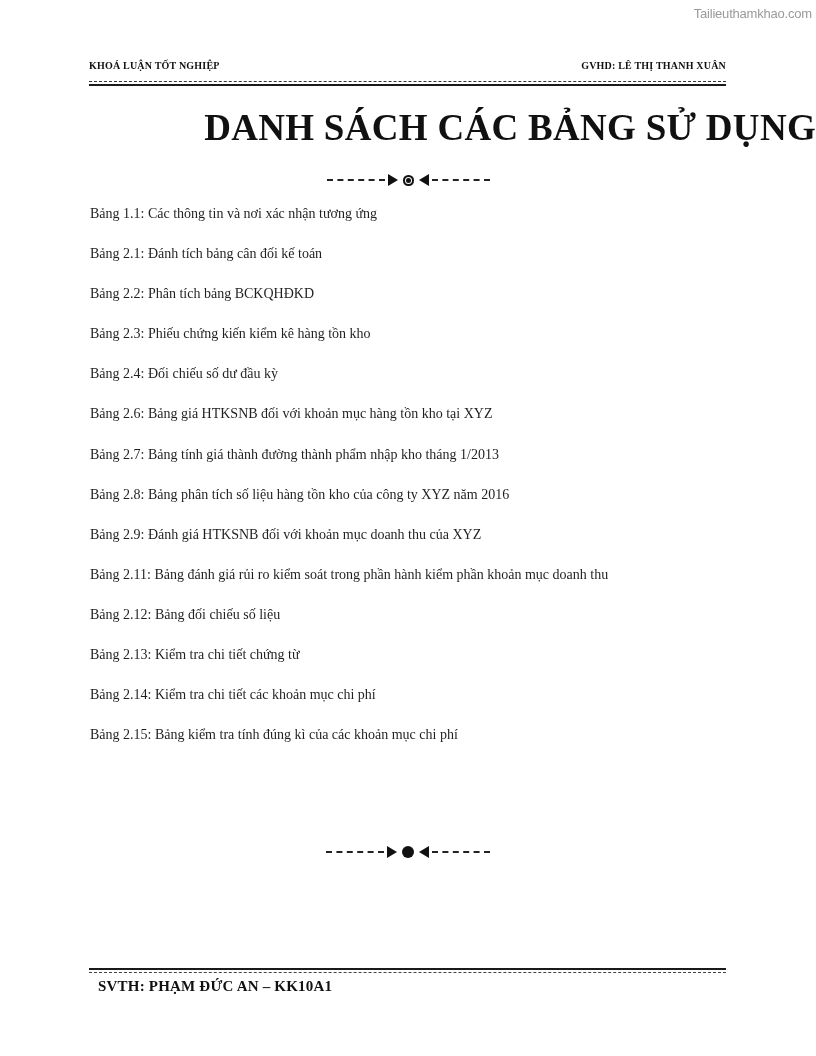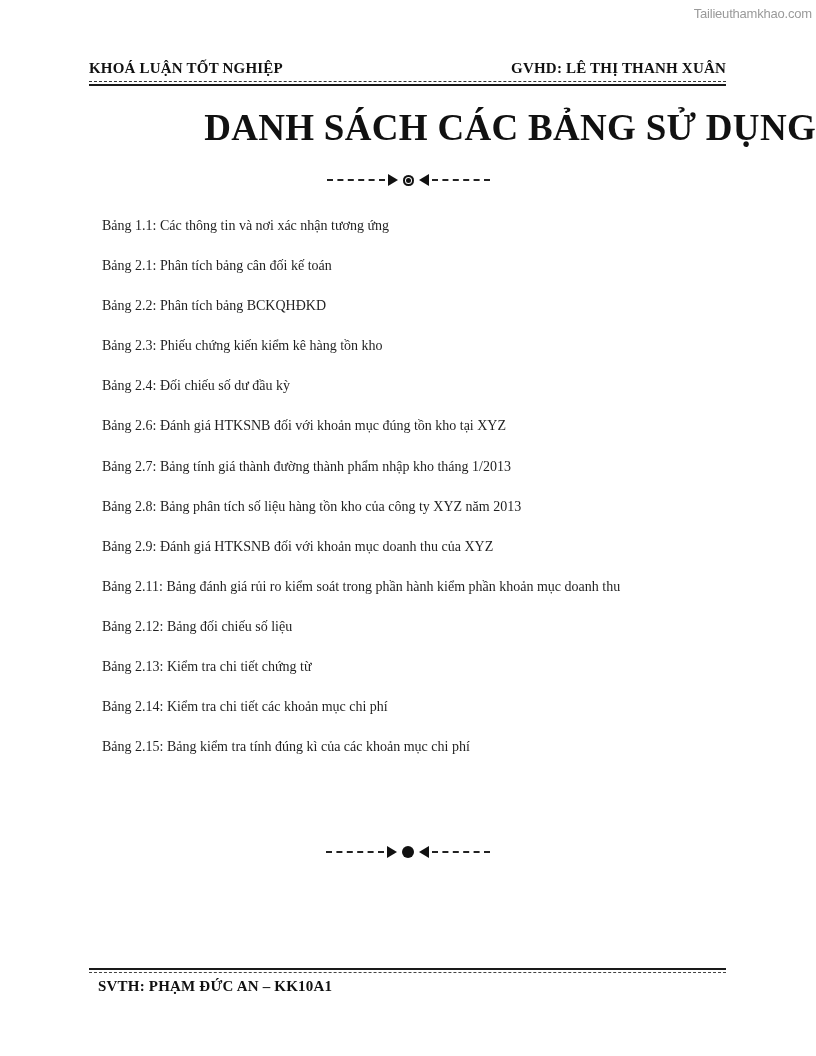--- a/index.html
+++ b/index.html
@@ -28,21 +28,21 @@
       position: absolute;
       top: 60px;
       left: 89px;
       width: 637px;
       height: 24px;
     }
     .header-left, .header-right {
       position: absolute;
       top: 0;
       font-weight: bold;
-      font-size: 15px;
+      font-size: 10px;
       letter-spacing: 0.2px;
       color: #111;
     }
     .header-left { left: 0; }
     .header-right { right: 0; }
     .header-rule {
       position: absolute;
       top: 21px;
       left: 0;
       width: 637px;
@@ -104,21 +104,21 @@
     }
     .orn-circle.solid {
       box-shadow: none;
       width: 12px; height: 12px;
     }
     .list {
       position: absolute;
       top: 206px;
       left: 90px;
       width: 640px;
-      margin: 12px;
+      margin: 0;
       padding: 0;
       list-style: none;
     }
     .list-item {
       height: 40.1px;
       font-size: 14px;
       line-height: 16px;
       color: #1f1f1f;
       white-space: nowrap;
     }
@@ -170,27 +170,27 @@
 <div class="ornament" style="top:172px;">
   <span class="orn-dash"></span>
   <span class="orn-arrow-r"></span>
   <span class="orn-circle"></span>
   <span class="orn-arrow-l"></span>
   <span class="orn-dash"></span>
 </div>
 
 <ul class="list">
   <li class="list-item">Bảng 1.1: Các thông tin và nơi xác nhận tương ứng</li>
-  <li class="list-item">Bảng 2.1: Phân tích bảng cân đối kế toán</li>
+  <li class="list-item">Bảng 2.1: Đánh tích bảng cân đối kế toán</li>
   <li class="list-item">Bảng 2.2: Phân tích bảng BCKQHĐKD</li>
   <li class="list-item">Bảng 2.3: Phiếu chứng kiến kiểm kê hàng tồn kho</li>
   <li class="list-item">Bảng 2.4: Đối chiếu số dư đầu kỳ</li>
-  <li class="list-item">Bảng 2.6: Đánh giá HTKSNB đối với khoản mục đúng tồn kho tại XYZ</li>
+  <li class="list-item">Bảng 2.6: Bảng giá HTKSNB đối với khoản mục hàng tồn kho tại XYZ</li>
   <li class="list-item">Bảng 2.7: Bảng tính giá thành đường thành phẩm nhập kho tháng 1/2013</li>
-  <li class="list-item">Bảng 2.8: Bảng phân tích số liệu hàng tồn kho của công ty XYZ năm 2013</li>
+  <li class="list-item">Bảng 2.8: Bảng phân tích số liệu hàng tồn kho của công ty XYZ năm 2016</li>
   <li class="list-item">Bảng 2.9: Đánh giá HTKSNB đối với khoản mục doanh thu của XYZ</li>
   <li class="list-item">Bảng 2.11: Bảng đánh giá rủi ro kiểm soát trong phần hành kiểm phần khoản mục doanh thu</li>
   <li class="list-item">Bảng 2.12: Bảng đối chiếu số liệu</li>
   <li class="list-item">Bảng 2.13: Kiểm tra chi tiết chứng từ</li>
   <li class="list-item">Bảng 2.14: Kiểm tra chi tiết các khoản mục chi phí</li>
   <li class="list-item">Bảng 2.15: Bảng kiểm tra tính đúng kì của các khoản mục chi phí</li>
 </ul>
 
 <div class="ornament" style="top:844px;">
   <span class="orn-dash"></span>

